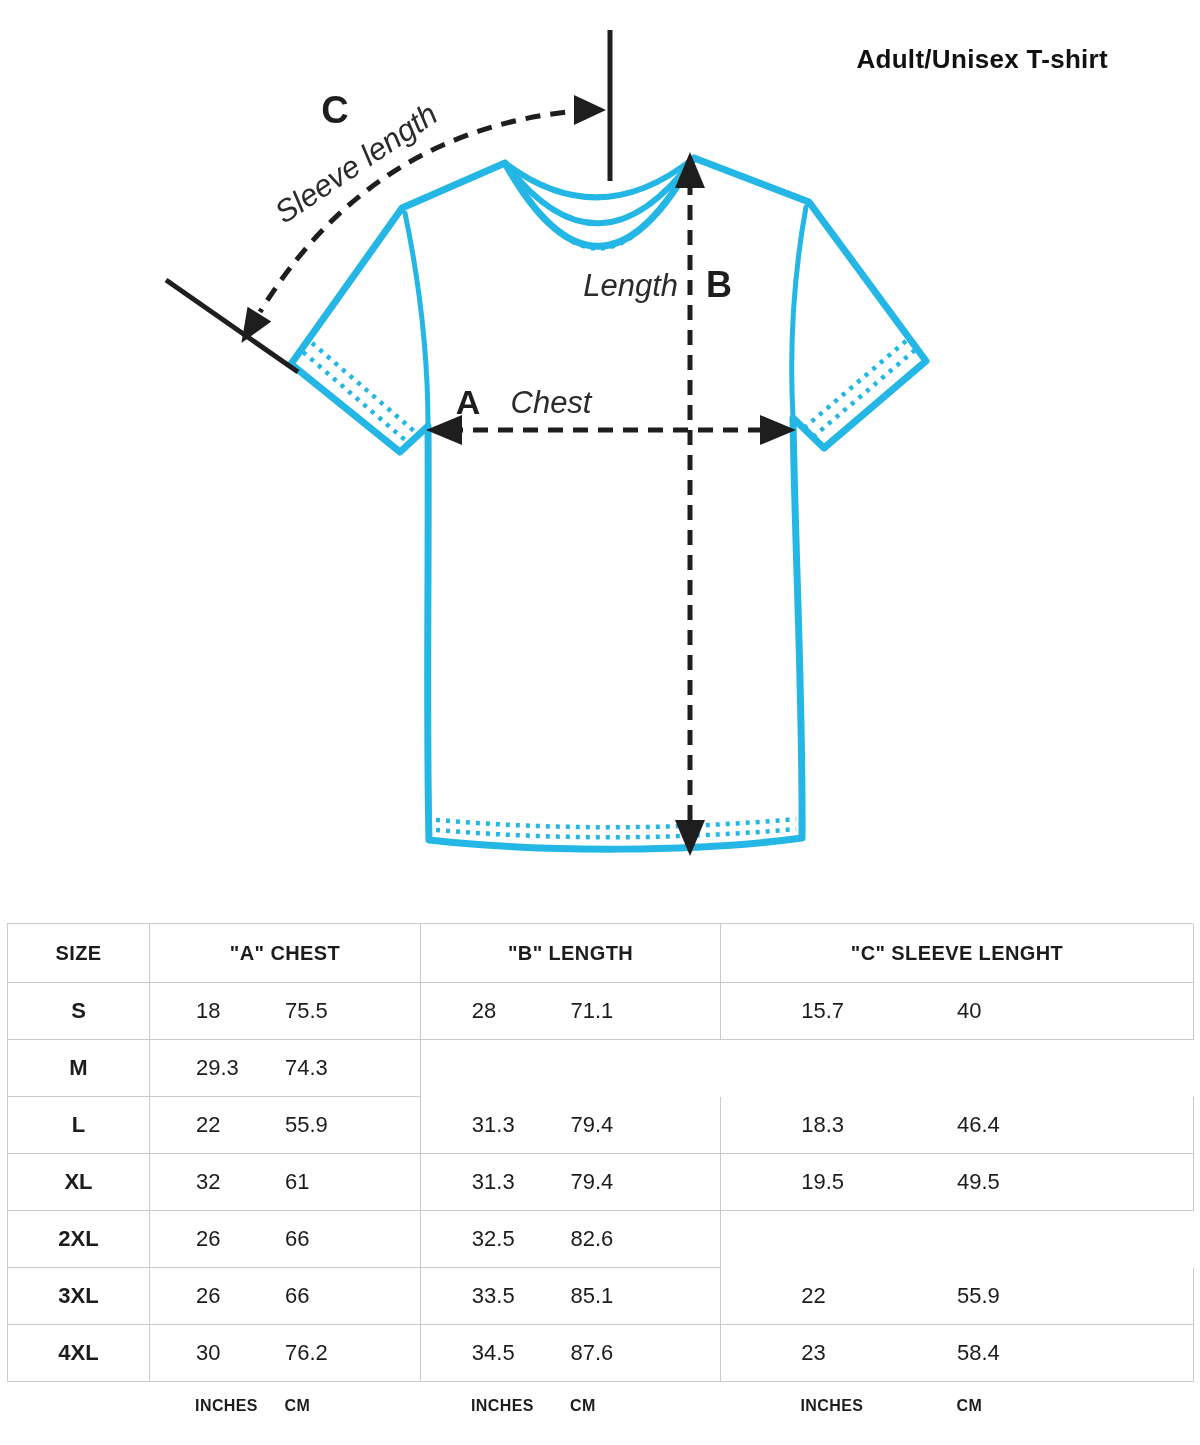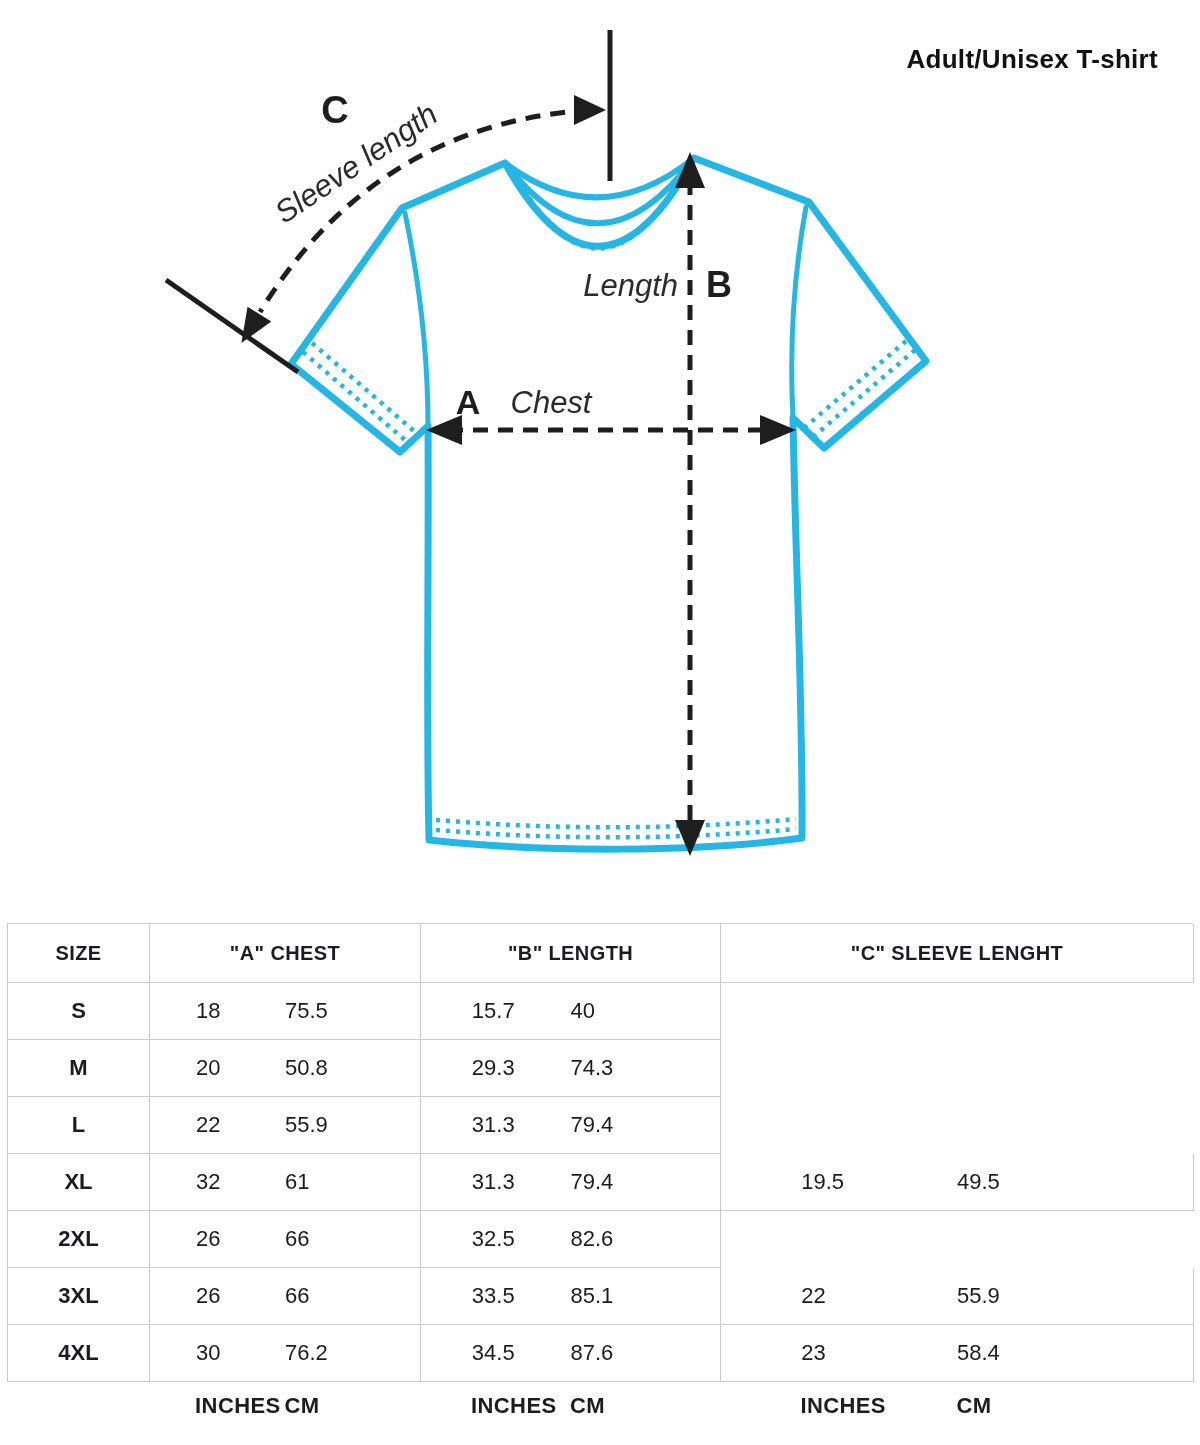--- a/index.html
+++ b/index.html
@@ -14,37 +14,37 @@
   .shirt-fill   { fill:#ffffff; stroke:#24B6E4; stroke-width:7; stroke-linejoin:round; stroke-linecap:round; }
   .shirt-line   { fill:none; stroke:#24B6E4; stroke-width:6; stroke-linecap:round; }
   .shirt-thin   { fill:none; stroke:#24B6E4; stroke-width:5; stroke-linecap:round; }
   .stitch       { fill:none; stroke:#24B6E4; stroke-width:4.5; stroke-dasharray:4 6; stroke-linecap:butt; }
   .ann          { fill:none; stroke:#1e1e1e; stroke-width:5; }
   .ann-dash     { fill:none; stroke:#1e1e1e; stroke-width:5; stroke-dasharray:15 10; }
   .ah           { fill:#1e1e1e; stroke:none; }
   .lbl-bold     { font-family:"Liberation Sans",sans-serif; font-weight:bold; fill:#1e1e1e; }
   .lbl-italic   { font-family:"Liberation Sans",sans-serif; font-style:italic; fill:#2b2b2b; }
 
-  #page-title { position:absolute; top:44px; left:848px; width:310px; text-align:right;
+  #page-title { position:absolute; top:44px; left:798px; width:310px; text-align:right;
                 font-size:26px; font-weight:bold; color:#111; letter-spacing:0.3px; }
 
   
   #size-table { position:absolute; left:7px; top:923px; width:1186px; }
   .table-box { border-top:1px solid #cbcbcb; border-left:1px solid #cbcbcb; }
   .trow { display:grid; grid-template-columns:142px 271px 300px 473px; }
   .table-box .cell { border-right:1px solid #cbcbcb; border-bottom:1px solid #cbcbcb;
           display:flex; align-items:center; justify-content:center;
           height:57px; font-size:22px; color:#1c1c1e; }
   .thead .cell { height:59px; font-weight:bold; font-size:20px; letter-spacing:0.4px; }
   .size-cell { font-weight:bold; font-size:20px; }
   .pair { }
   .pair span { width:33%; text-align:left; }
   .tfoot { margin-top:0; }
   .tfoot .cell { display:flex; align-items:center; justify-content:center; height:48px;
-                 font-weight:bold; font-size:22px; letter-spacing:0.4px; border:none; }
+                 font-weight:bold; font-size:16px; letter-spacing:0.4px; border:none; }
 </style>
 </head>
 <body>
 
 <div id="stage">
 
   <div id="page-title">Adult/Unisex T-shirt</div>
 
   <div id="diagram-wrap">
     <svg id="diagram-svg" viewBox="0 0 1200 905" xmlns="http://www.w3.org/2000/svg">
@@ -112,46 +112,50 @@
         <div class="cell">"C" SLEEVE LENGHT</div>
       </div>
 
       <div class="trow">
         <div class="cell size-cell">S</div>
         <div class="cell pair">
             <span>18</span>
             <span>75.5</span>
           </div>
         <div class="cell pair">
+            <span>28</span>
+            <span>71.1</span>
+          </div>
+        <div class="cell pair">
             <span>15.7</span>
             <span>40</span>
           </div>
       </div>
 
       <div class="trow">
         <div class="cell size-cell">M</div>
         <div class="cell pair">
-            <span>20</span>
-            <span>50.8</span>
-          </div>
-        <div class="cell pair">
             <span>29.3</span>
             <span>74.3</span>
           </div>
       </div>
 
       <div class="trow">
         <div class="cell size-cell">L</div>
         <div class="cell pair">
             <span>22</span>
             <span>55.9</span>
           </div>
         <div class="cell pair">
             <span>31.3</span>
             <span>79.4</span>
+          </div>
+        <div class="cell pair">
+            <span>18.3</span>
+            <span>46.4</span>
           </div>
       </div>
 
       <div class="trow">
         <div class="cell size-cell">XL</div>
         <div class="cell pair">
             <span>32</span>
             <span>61</span>
           </div>
         <div class="cell pair">

